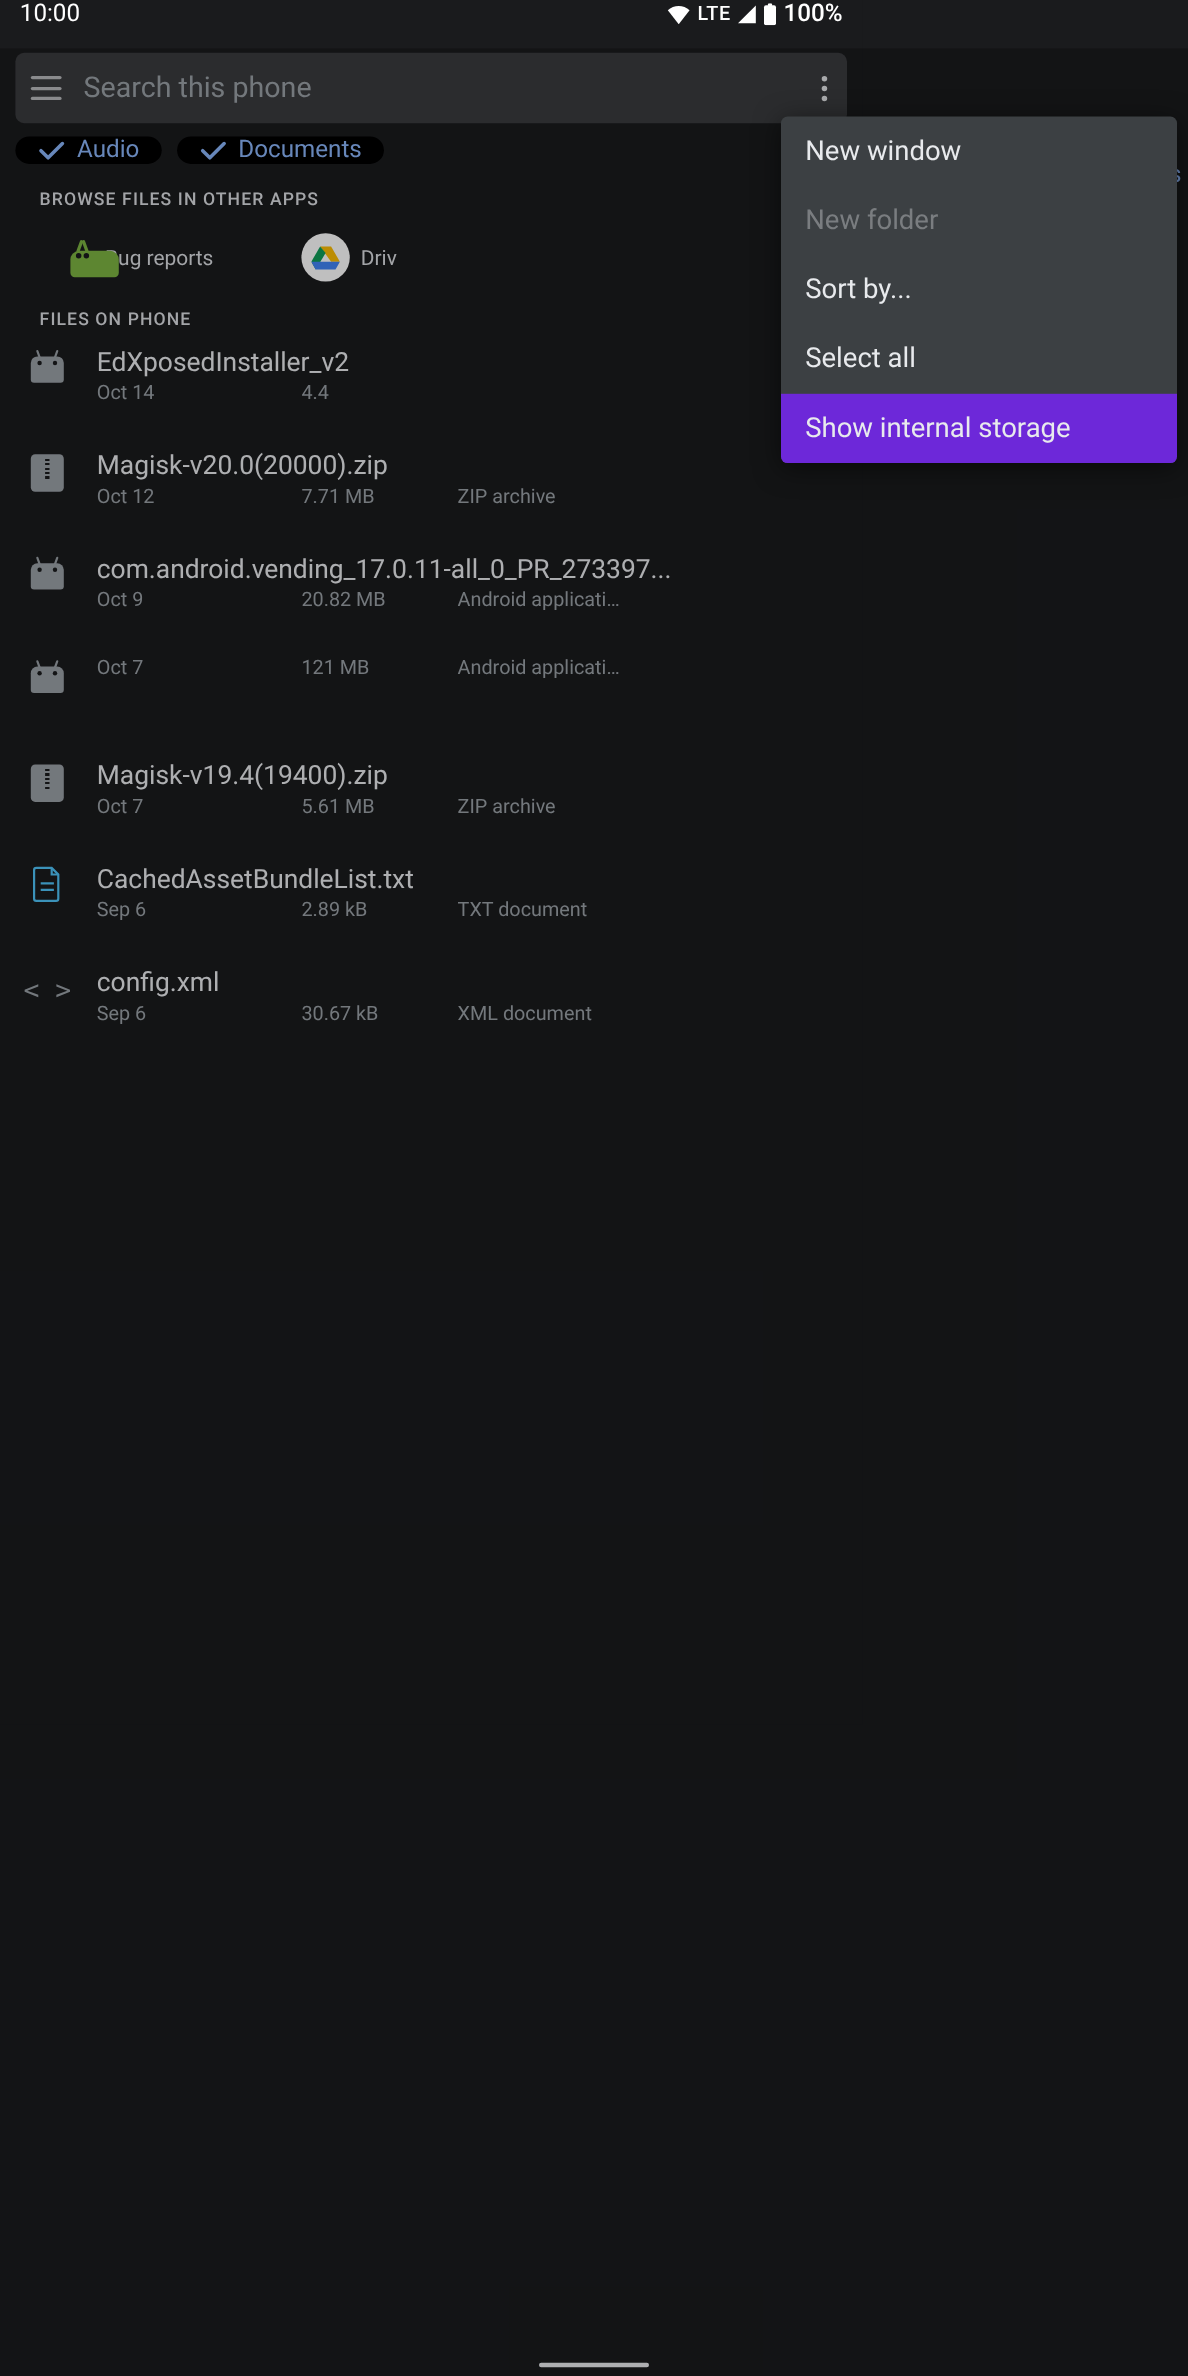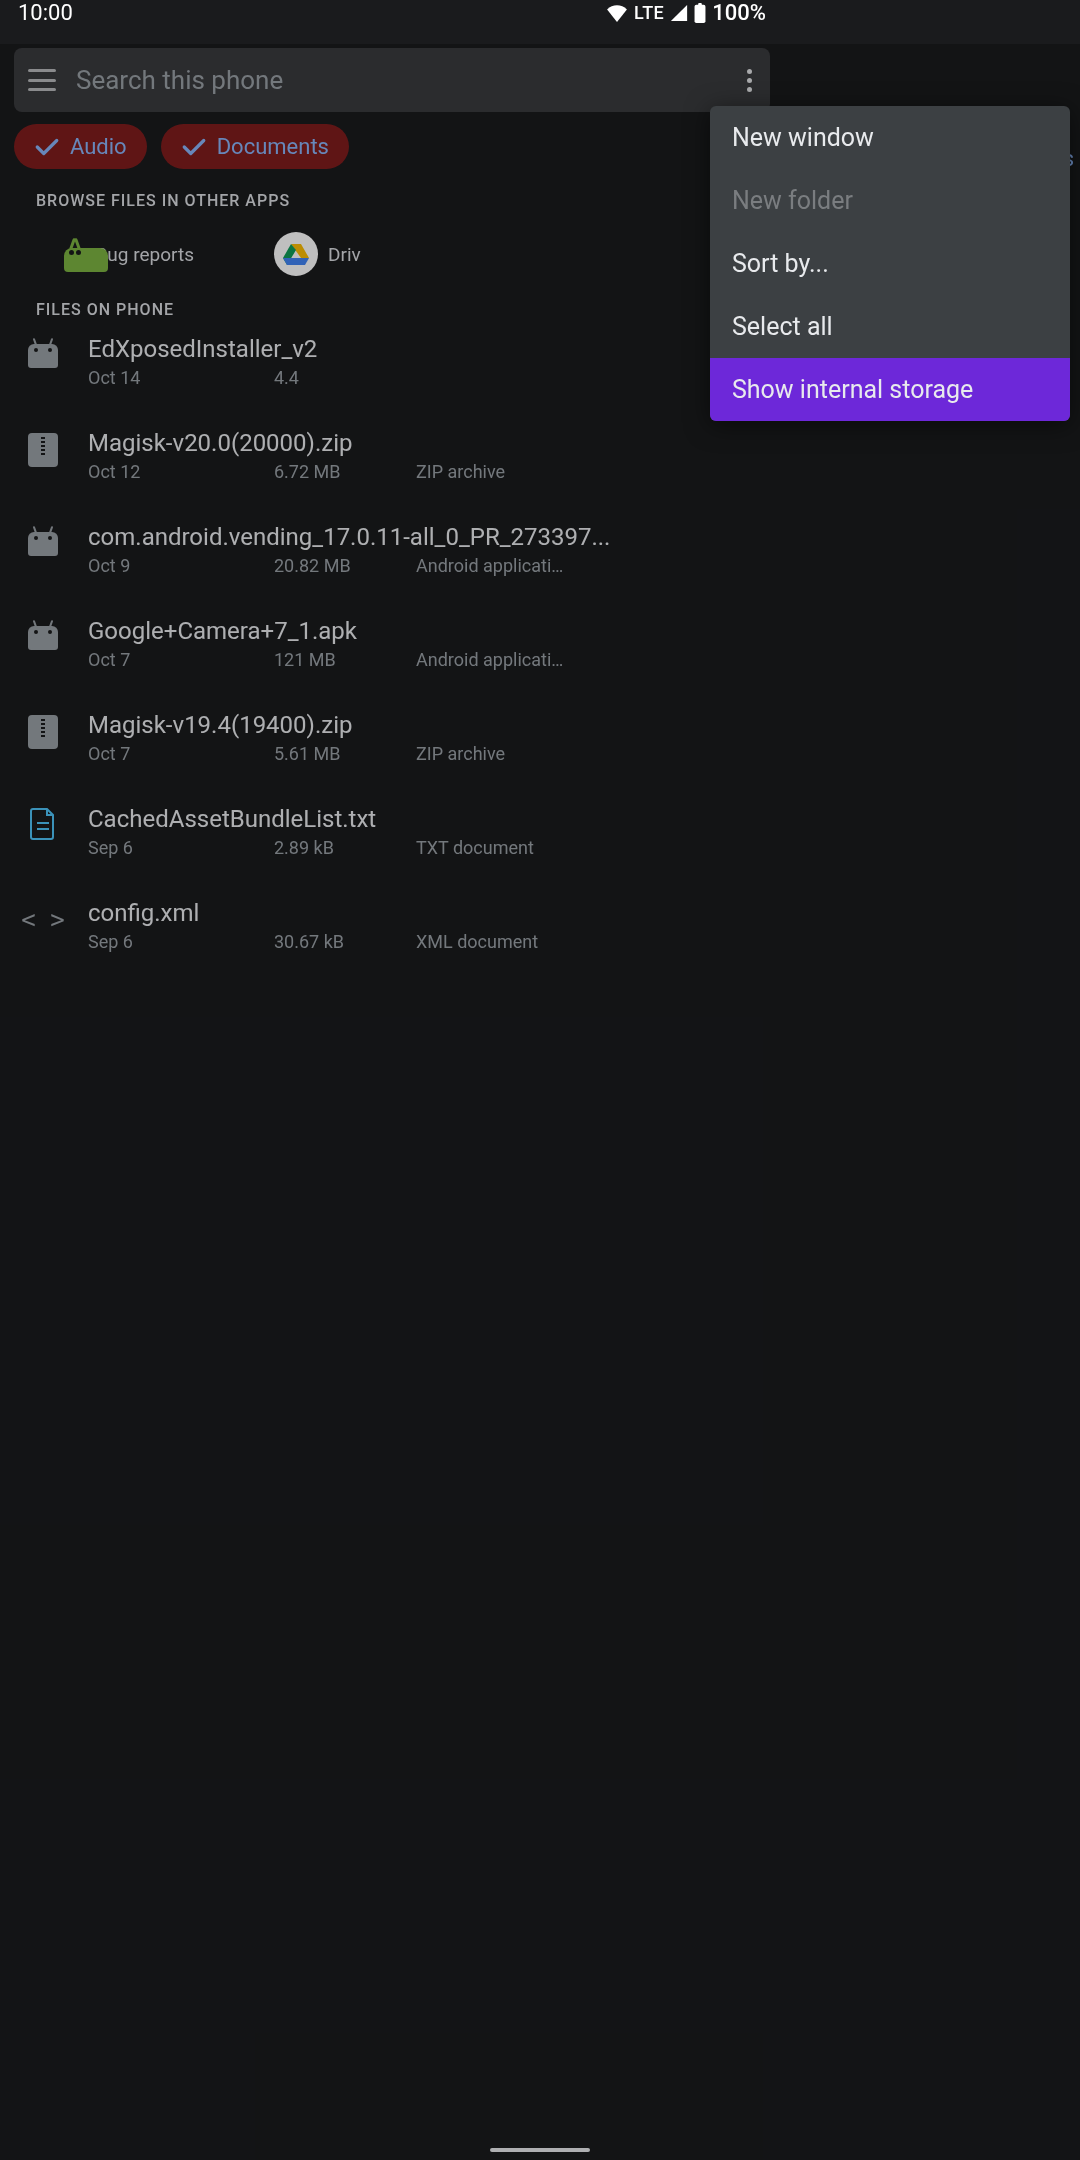--- a/index.html
+++ b/index.html
@@ -7,21 +7,21 @@
     .statusbar{height:44px;display:flex;align-items:flex-start;justify-content:space-between;padding:0 18px;color:#fff;font-size:22px;font-weight:400}
     .statusbar .right{display:flex;align-items:center;gap:6px;font-weight:500}
     .statusbar .lte{font-size:18px;letter-spacing:0.5px}
     .searchbar{margin:4px 14px 12px;height:64px;background:#3a3b3e;border-radius:8px;display:flex;align-items:center;padding:0 14px;gap:20px}
     .hamburger{width:28px;height:22px;display:flex;flex-direction:column;justify-content:space-between}
     .hamburger span{height:3px;background:#b8babc;border-radius:2px}
     .search-placeholder{flex:1;color:#9aa0a6;font-size:26px}
     .more{display:flex;flex-direction:column;gap:4px;padding:4px}
     .more span{width:5px;height:5px;border-radius:50%;background:#e0e2e4}
     .chips{display:flex;gap:14px;padding:0 14px 22px}
-    .chip{display:flex;align-items:center;gap:10px;padding:10px 20px;background:#7f1d1d;border-radius:28px;color:#8ab4f8;font-size:22px}
+    .chip{display:flex;align-items:center;gap:10px;padding:0 20px;background:#000000;border-radius:28px;color:#8ab4f8;font-size:22px}
     .check{width:26px;height:20px;stroke:#8ab4f8;stroke-width:3;fill:none;stroke-linecap:round;stroke-linejoin:round}
     .section-title{padding:0 36px 16px;color:#dadce0;font-size:16px;letter-spacing:1px;font-weight:500}
     .apps{display:flex;gap:80px;padding:6px 0 24px 64px}
     .app{display:flex;flex-direction:row;align-items:center;gap:10px;width:130px}
     .app-label{color:#dadce0;font-size:19px;text-align:center;white-space:nowrap}
     .bug-icon{width:44px;height:36px;position:relative}
     .bug-icon .body{width:44px;height:24px;background:#7cb342;border-radius:8px 8px 4px 4px;position:absolute;bottom:0}
     .bug-icon .ant{position:absolute;top:2px;width:3px;height:12px;background:#7cb342;border-radius:2px}
     .bug-icon .a1{left:12px;transform:rotate(-20deg)}
     .bug-icon .a2{right:12px;transform:rotate(20deg)}
@@ -147,21 +147,21 @@
       </div>
     </div>
     <div class="filerow">
       <div class="fi">
         <div class="zip-ic"></div>
       </div>
       <div class="fmeta">
         <div class="fname">Magisk-v20.0(20000).zip</div>
         <div class="fsub">
           <span class="d">Oct 12</span>
-          <span class="s">6.72 MB</span>
+          <span class="s">7.71 MB</span>
           <span class="t">ZIP archive</span>
         </div>
       </div>
     </div>
     <div class="filerow">
       <div class="fi">
         <div class="android-ic">
           <span class="e e1"></span>
           <span class="e e2"></span>
         </div>
@@ -176,21 +176,20 @@
       </div>
     </div>
     <div class="filerow">
       <div class="fi">
         <div class="android-ic">
           <span class="e e1"></span>
           <span class="e e2"></span>
         </div>
       </div>
       <div class="fmeta">
-        <div class="fname">Google+Camera+7_1.apk</div>
         <div class="fsub">
           <span class="d">Oct 7</span>
           <span class="s">121 MB</span>
           <span class="t">Android applicati…</span>
         </div>
       </div>
     </div>
     <div class="filerow">
       <div class="fi">
         <div class="zip-ic"></div>

